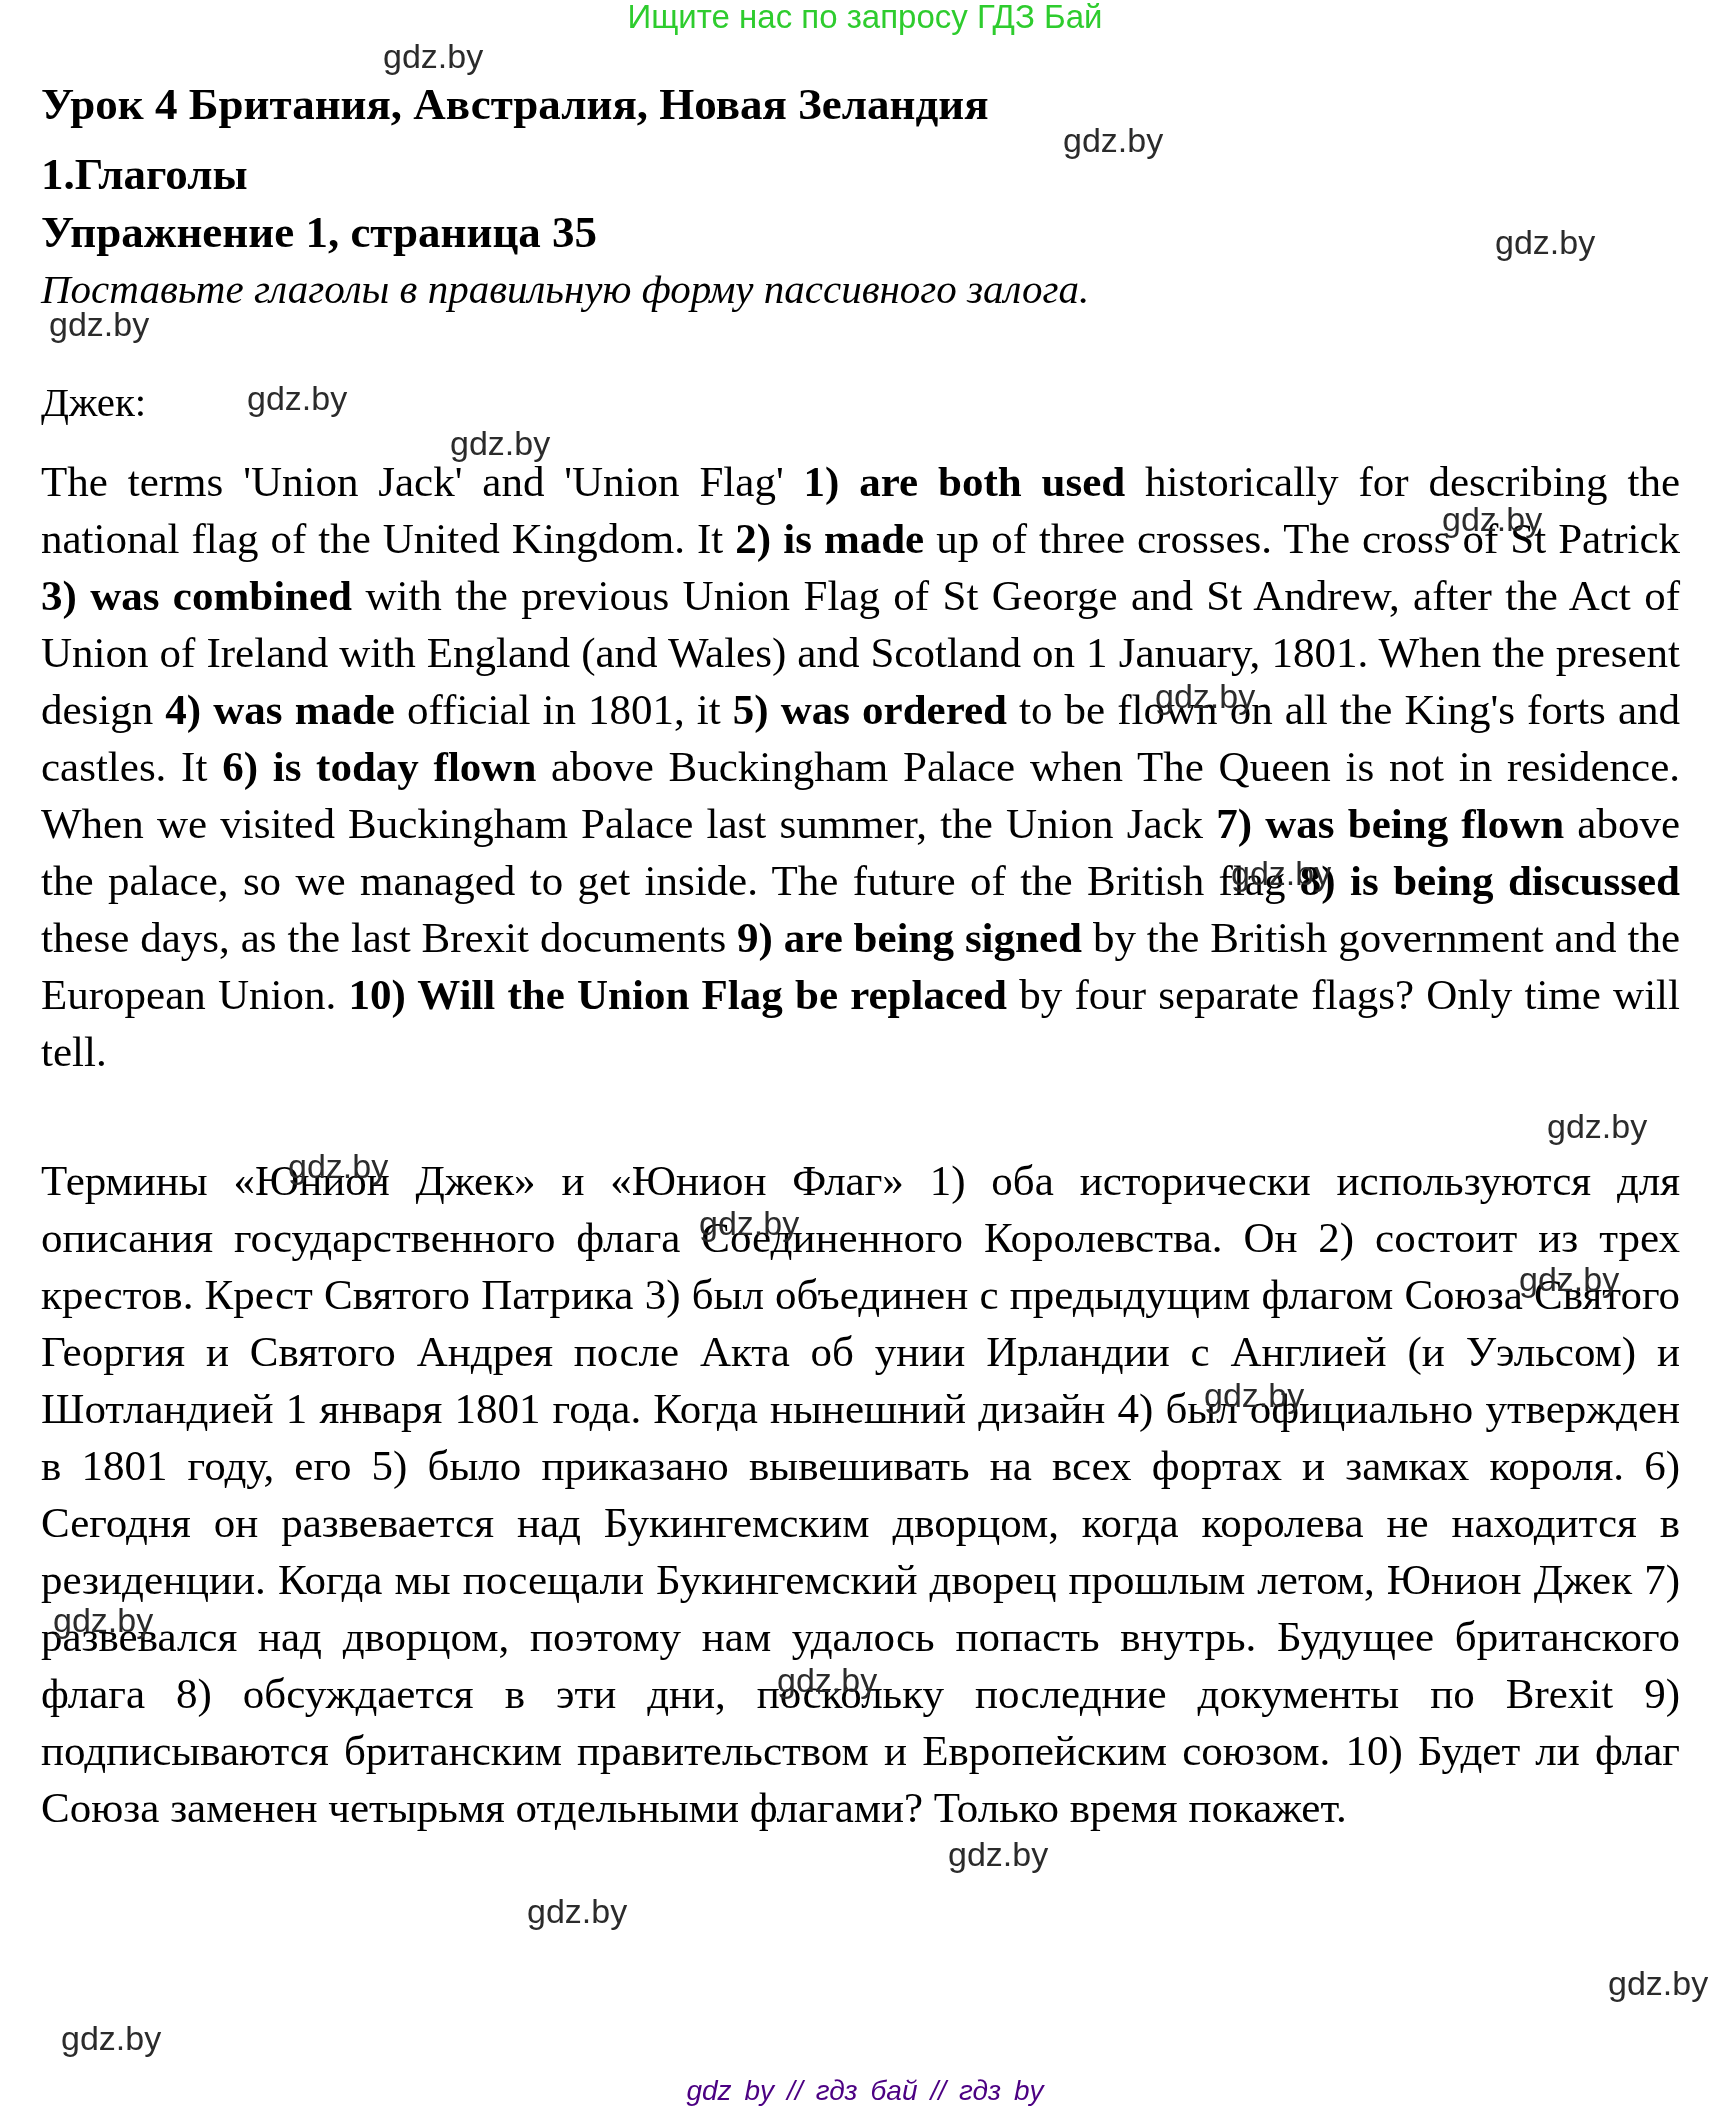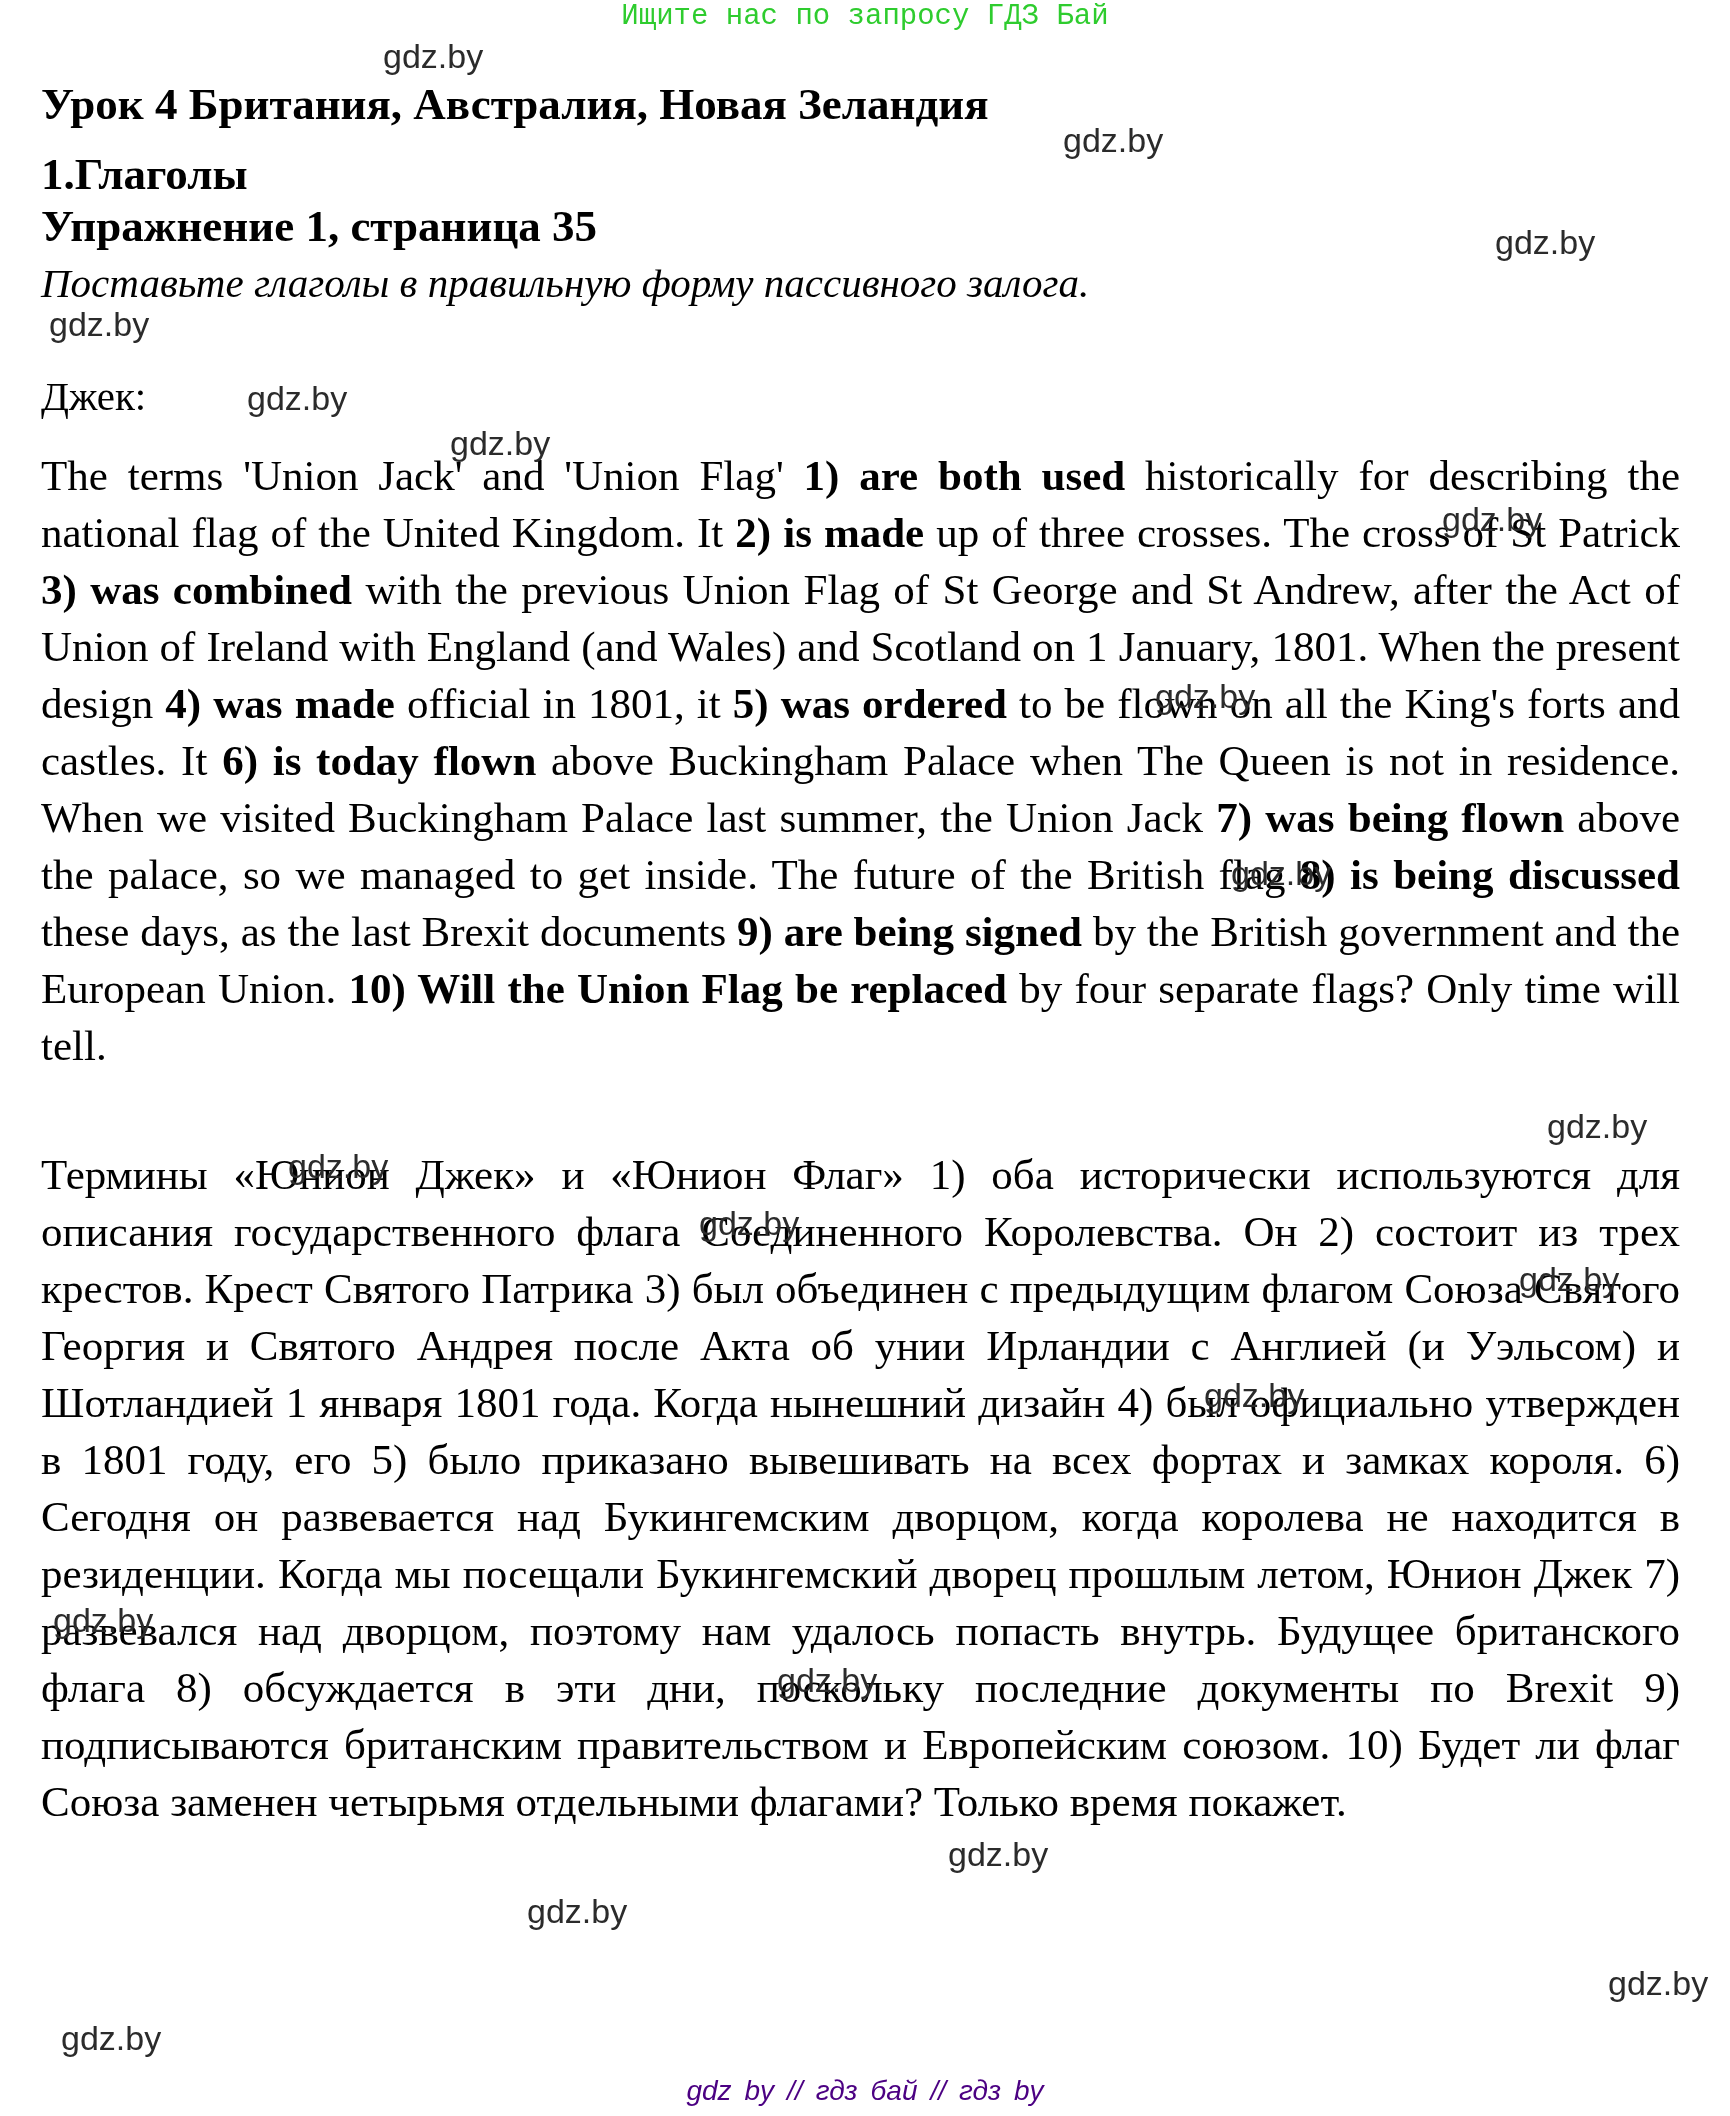--- a/index.html
+++ b/index.html
@@ -15,37 +15,37 @@
     overflow: hidden;
     font-family: "Liberation Serif", serif;
     color: #000000;
   }
   .banner {
     position: absolute;
     top: 0px;
     left: 0;
     width: 100%;
     text-align: center;
-    font-family: Liberation Mono, monospace;
-    font-size: 29px;
+    font-family: Liberation Sans, sans-serif;
+    font-size: 33px;
     line-height: 33px;
     color: #2ecc2e;
   }
   .content {
     padding: 0 50px 0 41px;
   }
   .h-lesson, .h-section, .h-exercise {
     font-weight: bold;
     font-size: 45px;
     line-height: 48px;
     margin: 0;
   }
   .h-lesson { padding-top: 80px; }
   .h-section { margin-top: 22px; }
-  .h-exercise { margin-top: 4px; }
+  .h-exercise { margin-top: 10px; }
   .task {
     font-size: 41px;
     line-height: 48px;
     margin: 8.6px 0 0 0;
     font-style: italic;
   }
   .answer-label {
     font-size: 41px;
     line-height: 48px;
     margin: 65px 0 0 0;

